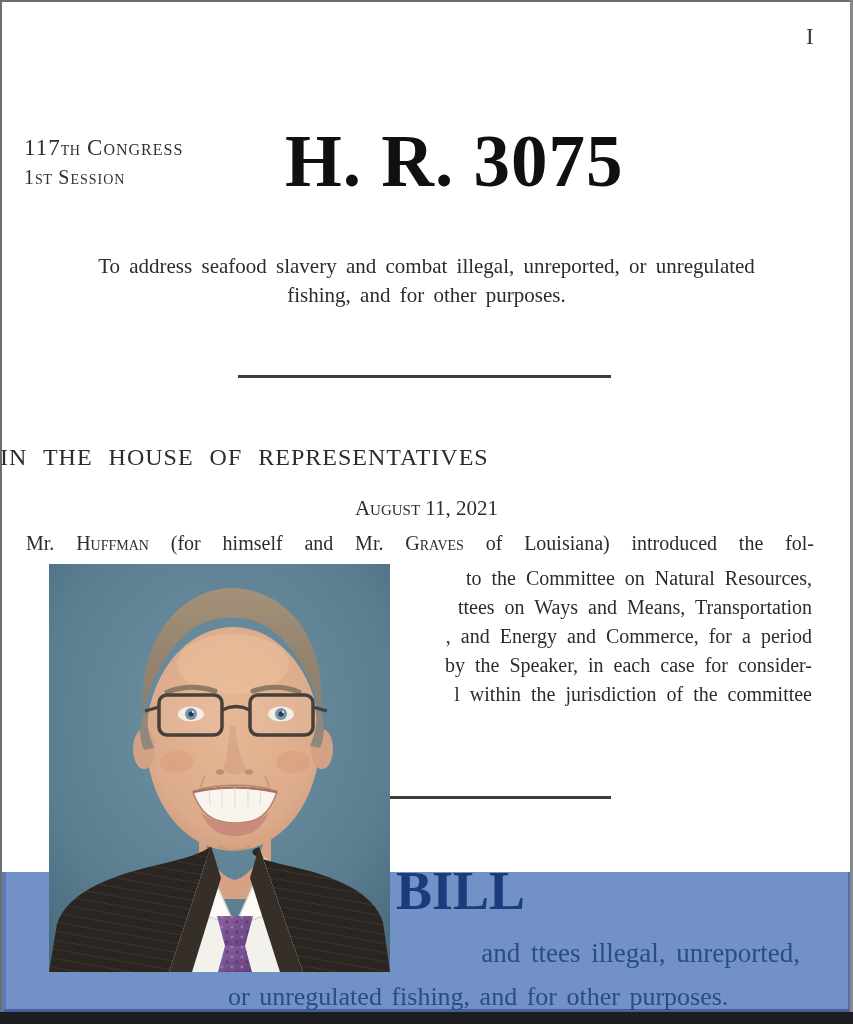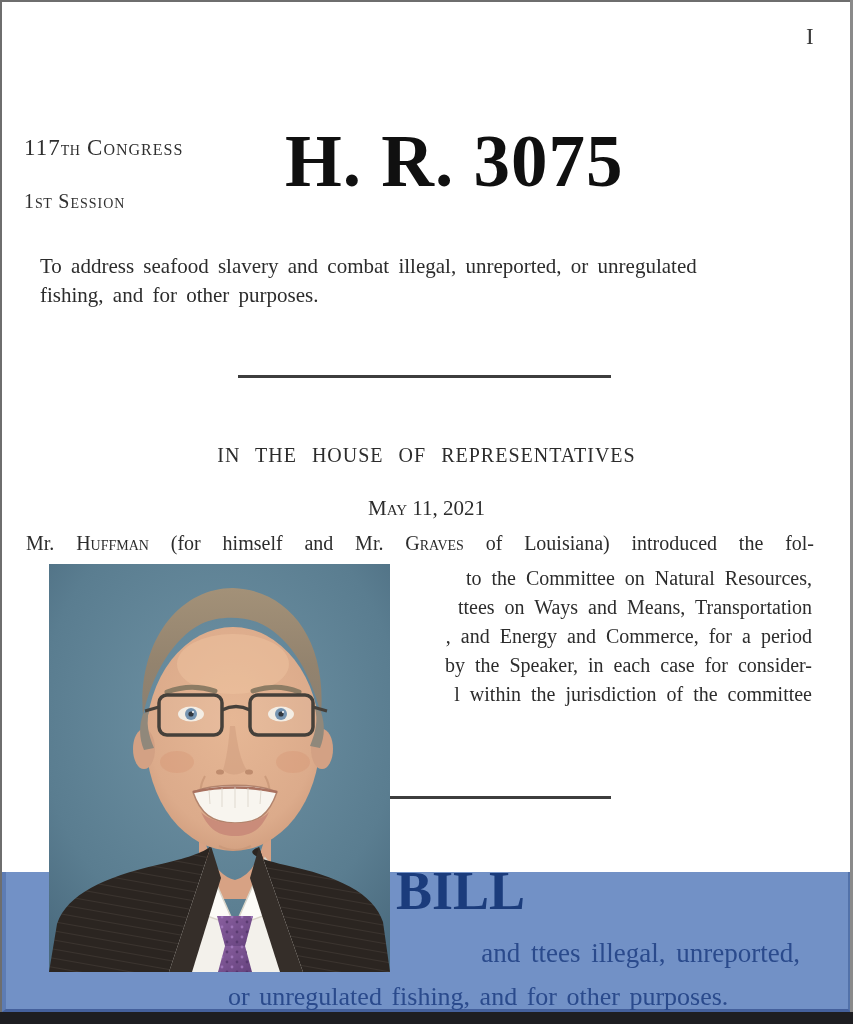--- a/index.html
+++ b/index.html
@@ -10,32 +10,32 @@
   .abs{position:absolute;}
   
   #border-top{left:0;top:0;width:853px;height:2px;background:#6e6e6e;z-index:8;}
   #border-left{left:0;top:0;width:2px;height:1024px;background:#6e6e6e;z-index:8;}
   #border-right{left:850px;top:0;width:3px;height:1024px;background:#8a8a8a;z-index:8;}
   
   #page-number{left:806px;top:24px;font-size:23px;color:#3a3a3a;}
   
   #congress-block{left:24px;top:134px;width:230px;text-align:left;line-height:27px;color:#2f2f2f;}
   .hdr-line1{font-size:23px;letter-spacing:1px;}
-  .hdr-line2{font-size:20px;letter-spacing:1px;margin-top:24px;}
+  .hdr-line2{font-size:20px;letter-spacing:1px;}
   .ord-suffix{font-size:14px;text-transform:uppercase;letter-spacing:0.5px;}
   .smallcaps{font-variant:small-caps;}
   #bill-number{left:285px;top:122px;font-size:73px;font-weight:bold;color:#101010;letter-spacing:1px;line-height:80px;}
   
-  #subtitle{left:40px;top:252px;width:773px;text-align:left;font-size:21px;line-height:29px;word-spacing:4px;color:#2c2c2c;}
+  #subtitle{left:40px;top:252px;width:773px;text-align:center;font-size:21px;line-height:29px;word-spacing:4px;color:#2c2c2c;}
   
   .divider{height:3px;background:#3d3d3d;z-index:0;}
   #divider-1{left:238px;top:375px;width:373px;}
   #divider-2{left:238px;top:796px;width:373px;}
   
-  #house-heading{left:0;top:444px;width:853px;text-align:center;font-size:20px;letter-spacing:1px;word-spacing:9px;color:#2c2c2c;}
+  #house-heading{left:0;top:444px;width:853px;font-size:24px;letter-spacing:1px;word-spacing:9px;color:#2c2c2c;}
   
   #intro-date{left:0;top:496px;width:853px;text-align:center;font-size:21px;color:#2c2c2c;}
   
   #intro-line1{left:26px;top:532px;width:788px;font-size:20px;color:#2c2c2c;word-spacing:8px;text-align:justify;text-align-last:justify;white-space:nowrap;}
   .frag{left:300px;right:41px;text-align:right;font-size:20px;color:#2c2c2c;word-spacing:5px;white-space:nowrap;z-index:1;}
   #frag-0{top:567px;}
   #frag-1{top:596px;}
   #frag-2{top:625px;}
   #frag-3{top:654px;}
   #frag-4{top:683px;}
@@ -72,21 +72,21 @@
 
   <div class="abs" id="subtitle">
     <div>To address seafood slavery and combat illegal, unreported, or unregulated</div>
     <div>fishing, and for other purposes.</div>
   </div>
 
   <div class="abs divider" id="divider-1"></div>
 
   <div class="abs" id="house-heading">IN THE HOUSE OF REPRESENTATIVES</div>
 
-  <div class="abs smallcaps" id="intro-date">May 11, 2021</div>
+  <div class="abs smallcaps" id="intro-date">August 11, 2021</div>
 
   <div class="abs frag" id="frag-0">to the Committee on Natural Resources,</div>
 
   <div class="abs" id="intro-line1"><span>Mr. </span><span class="smallcaps">Huffman</span><span> (for himself and Mr. </span><span class="smallcaps">Graves</span><span> of Louisiana) introduced the fol-</span></div>
   <div class="abs frag" id="frag-1">ttees on Ways and Means, Transportation</div>
   <div class="abs frag" id="frag-3">by the Speaker, in each case for consider-</div>
   <div class="abs frag" id="frag-2">, and Energy and Commerce, for a period</div>
   <div class="abs frag" id="frag-4">l within the jurisdiction of the committee</div>
 
   <div class="abs divider" id="divider-2"></div>

